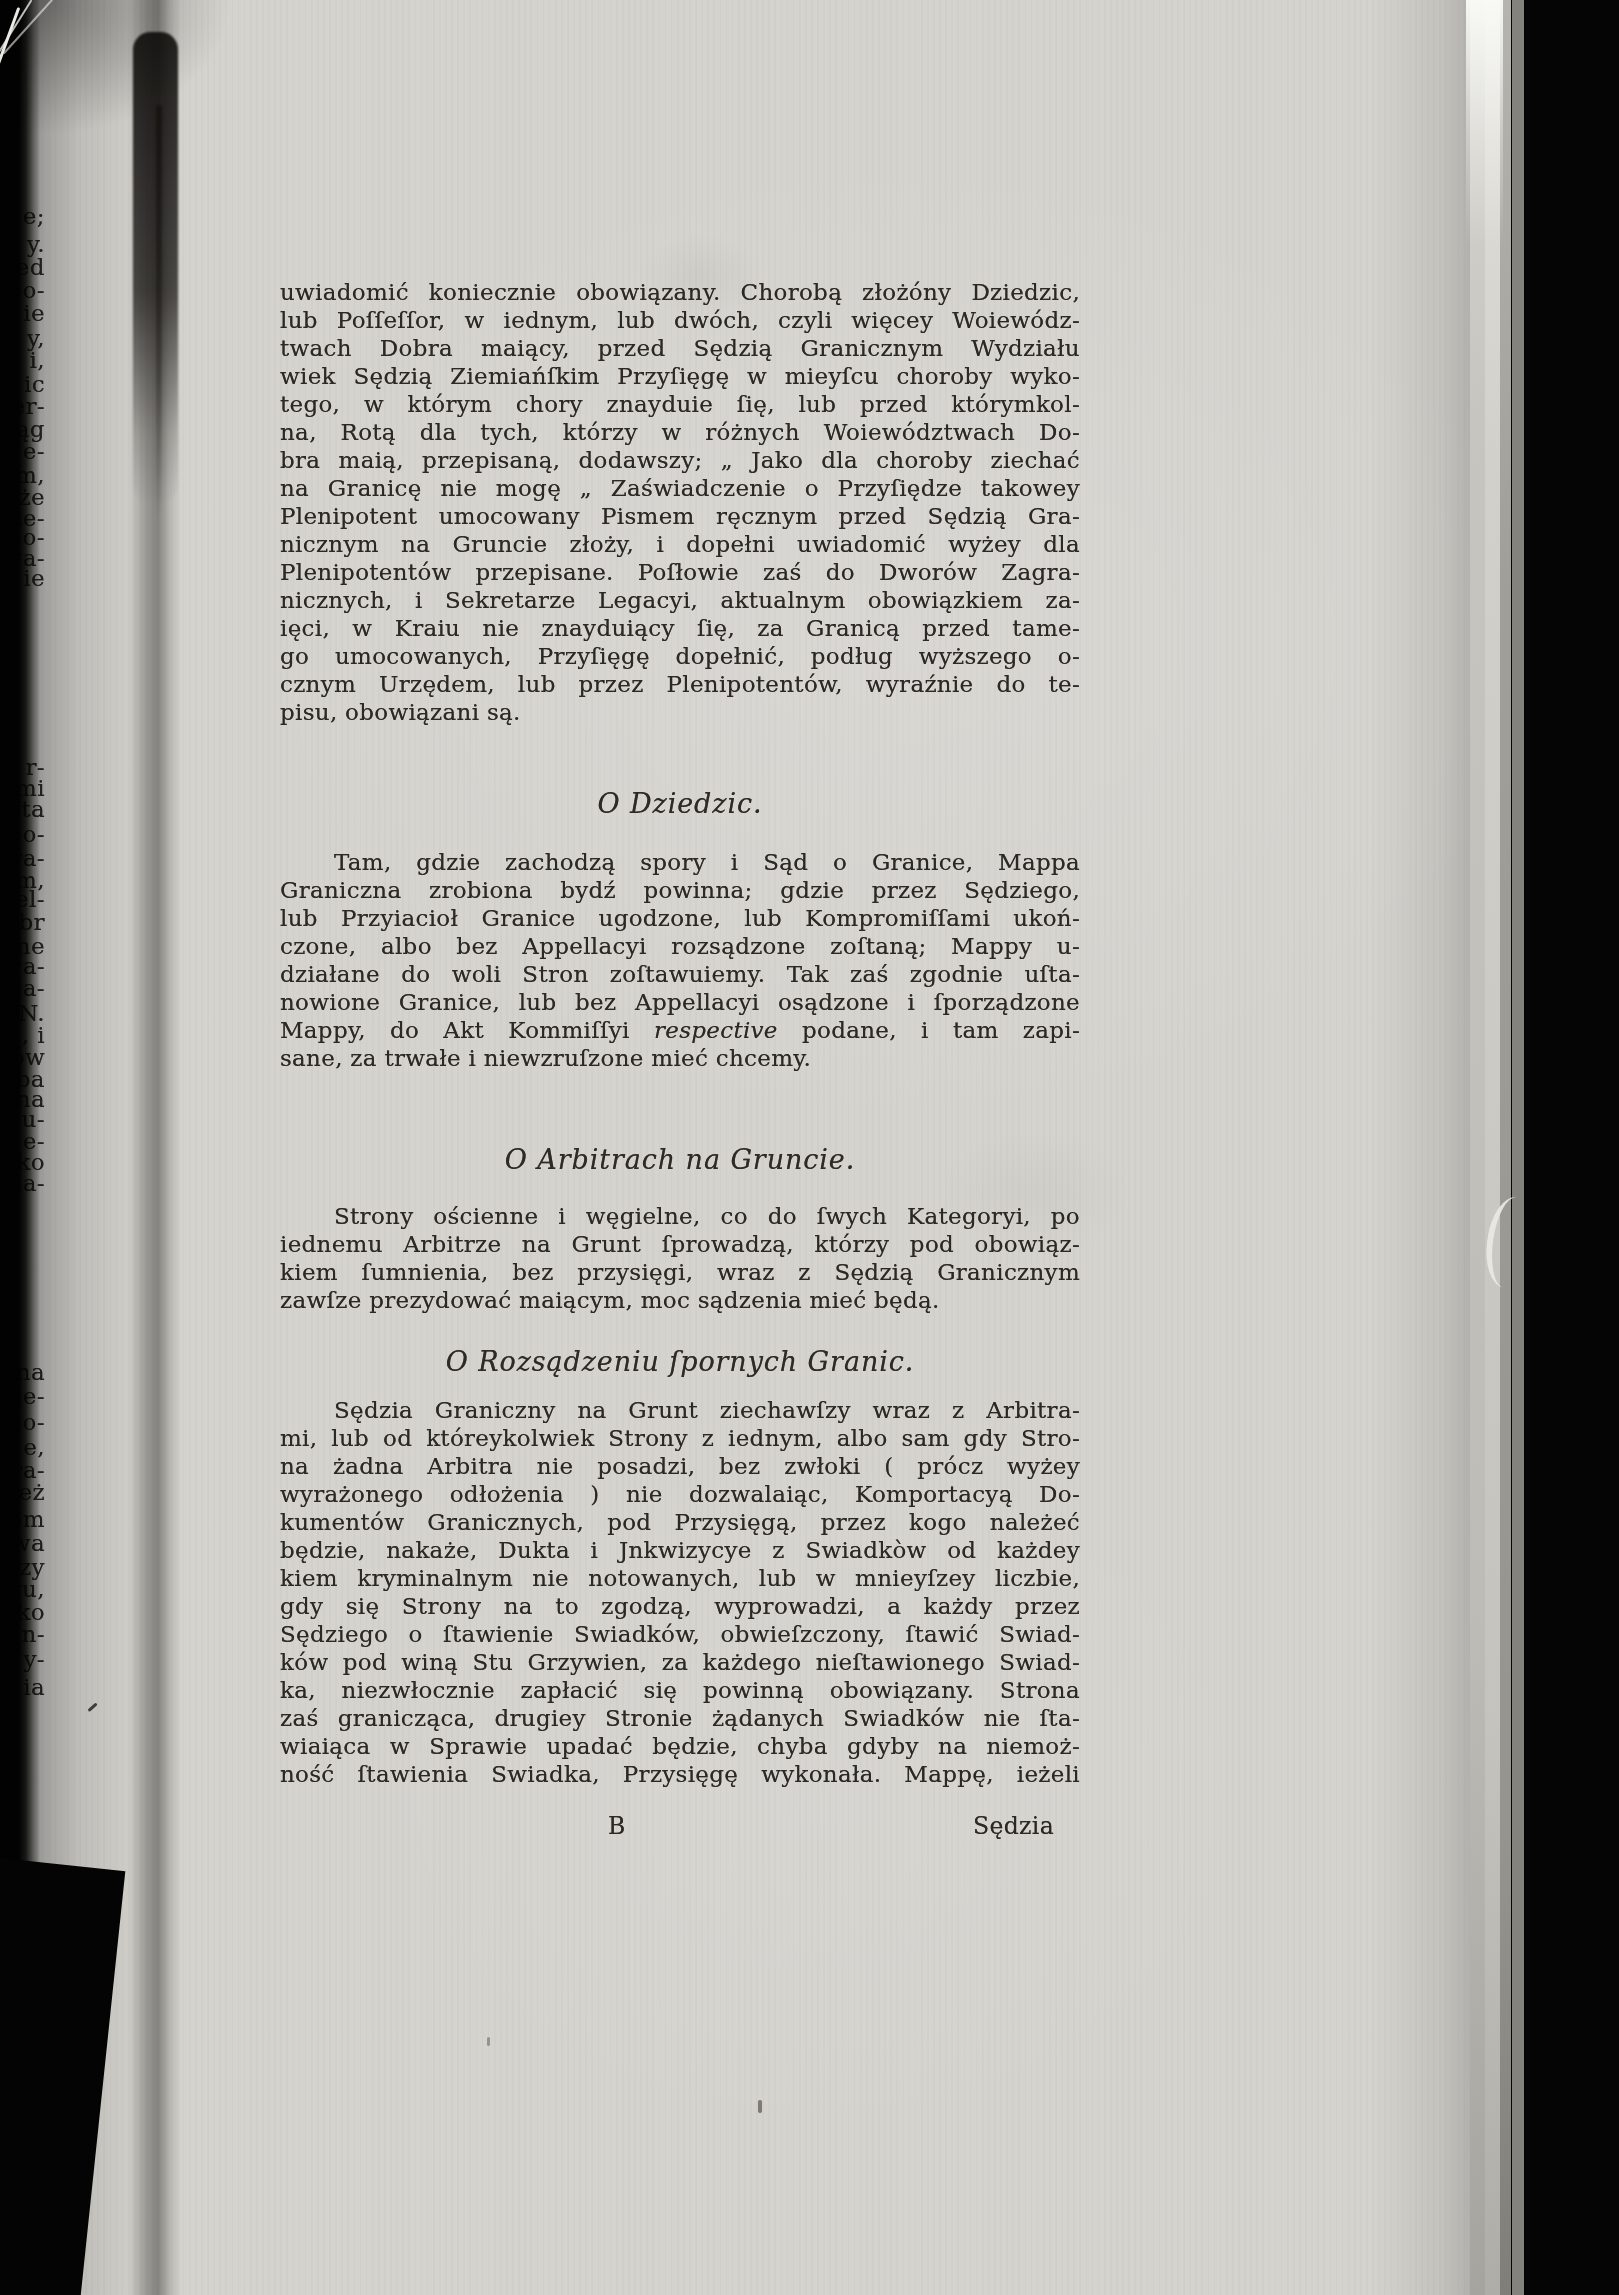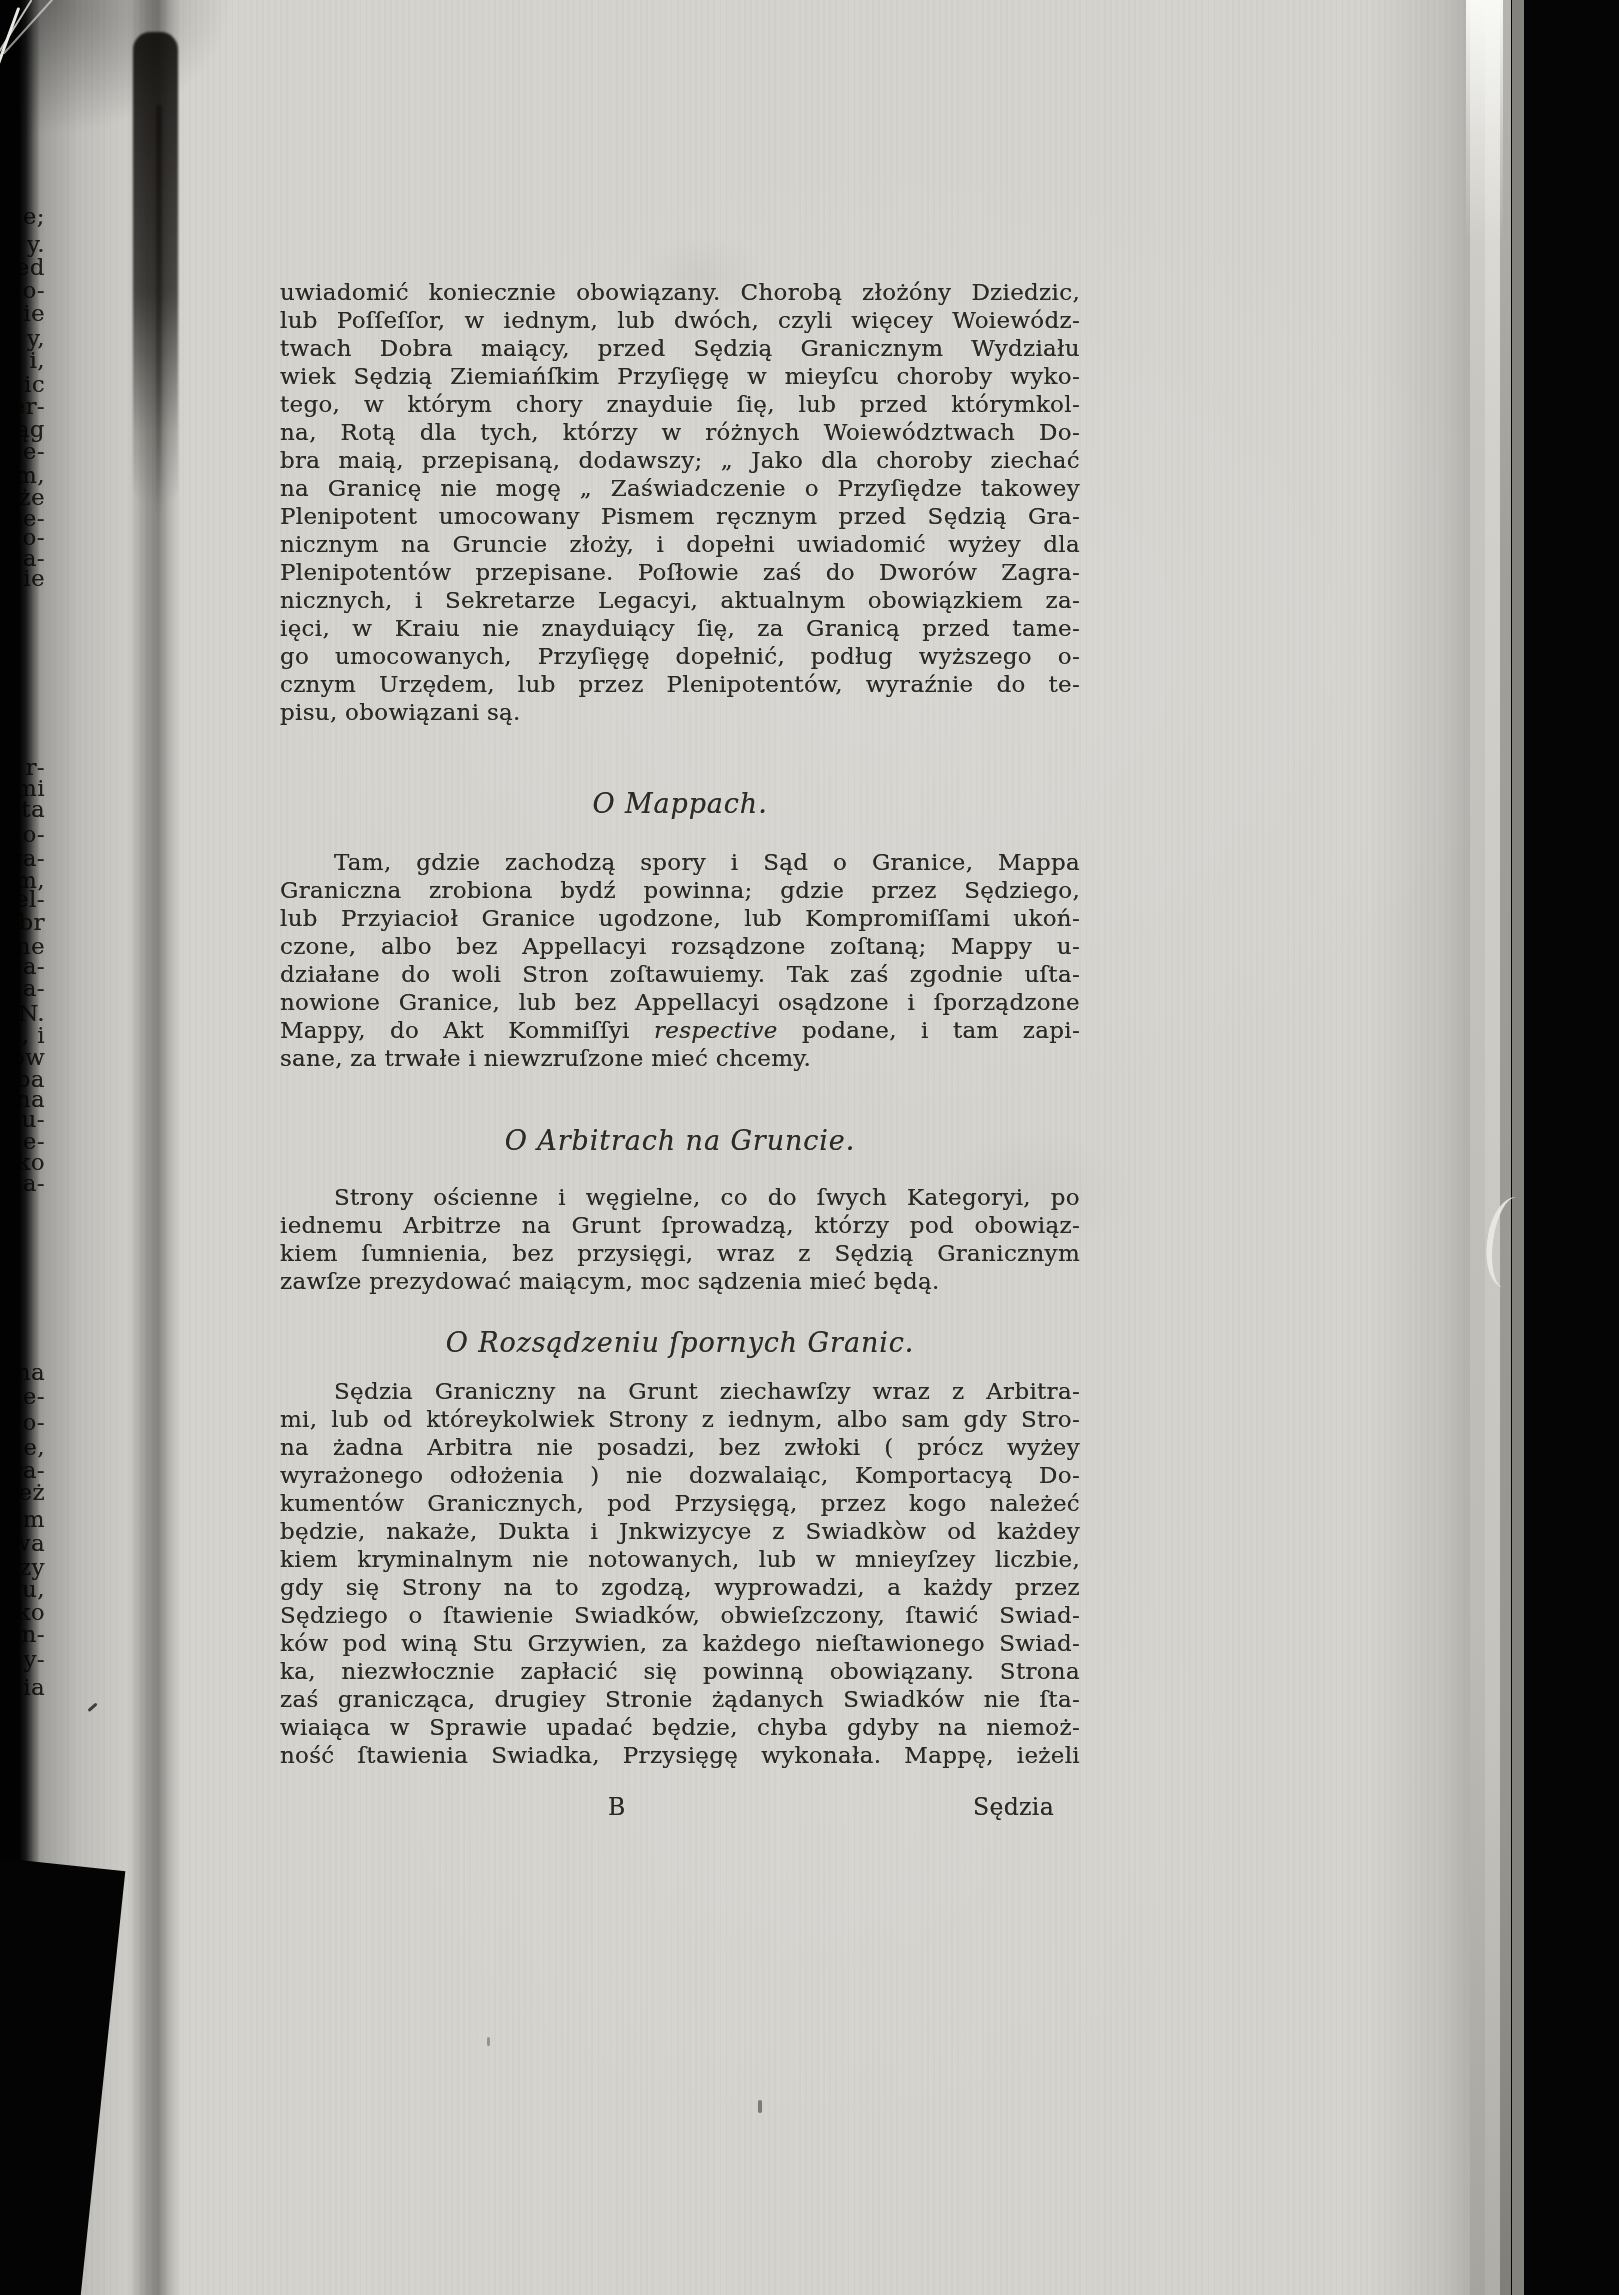--- a/index.html
+++ b/index.html
@@ -92,21 +92,21 @@
   .line.last{text-align-last:left;}
   .para.full-last .line.last{text-align-last:justify;}
   .para.indent .line:first-child{text-indent:54px;}
   .heading{
     height:38px;line-height:38px;text-align:center;
     font-style:italic;font-size:27px;letter-spacing:0.9px;
     color:#2e2a24;
   }
   .h-gap1{margin-top:59px;}
   .p-gap1{margin-top:24.5px;}
-  .h-gap2{margin-top:50px;}
+  .h-gap2{margin-top:69px;}
   .p-gap2{margin-top:23px;}
   .h-gap3{margin-top:29px;}
   .p-gap3{margin-top:15px;}
   .footer-line{position:relative;height:31.5px;margin-top:24.5px;font-size:23.6px;}
   .sig{position:absolute;left:41%;top:0;}
   .catch{position:absolute;right:26px;top:0;}
 </style>
 </head>
 <body>
 
@@ -201,21 +201,21 @@
       <div class="line">na Granicę nie mogę „ Zaświadczenie o Przyſiędze takowey</div>
       <div class="line">Plenipotent umocowany Pismem ręcznym przed Sędzią Gra-</div>
       <div class="line">nicznym na Gruncie złoży, i dopełni uwiadomić wyżey dla</div>
       <div class="line">Plenipotentów przepisane.  Poſłowie zaś do Dworów Zagra-</div>
       <div class="line">nicznych, i Sekretarze Legacyi, aktualnym obowiązkiem za-</div>
       <div class="line">ięci, w Kraiu nie znayduiący ſię, za Granicą przed tame-</div>
       <div class="line">go umocowanych, Przyſięgę dopełnić, podług wyższego o-</div>
       <div class="line">cznym Urzędem, lub przez Plenipotentów, wyraźnie do te-</div>
       <div class="line last">pisu, obowiązani są.</div>
     </div>
-    <div class="heading h-gap1">O Mappach.</div>
+    <div class="heading h-gap1">O Dziedzic.</div>
     <div class="para indent p-gap1">
       <div class="line">Tam, gdzie zachodzą spory i Sąd o Granice, Mappa</div>
       <div class="line">Graniczna zrobiona bydź powinna; gdzie przez Sędziego,</div>
       <div class="line">lub Przyiacioł Granice ugodzone, lub Kompromiſſami ukoń-</div>
       <div class="line">czone, albo bez Appellacyi rozsądzone zoſtaną; Mappy u-</div>
       <div class="line">działane do woli Stron zoſtawuiemy.  Tak zaś zgodnie uſta-</div>
       <div class="line">nowione Granice, lub bez Appellacyi osądzone i ſporządzone</div>
       <div class="line">Mappy, do Akt Kommiſſyi <i>respective</i> podane, i tam zapi-</div>
       <div class="line last">sane, za trwałe i niewzruſzone mieć chcemy.</div>
     </div>

